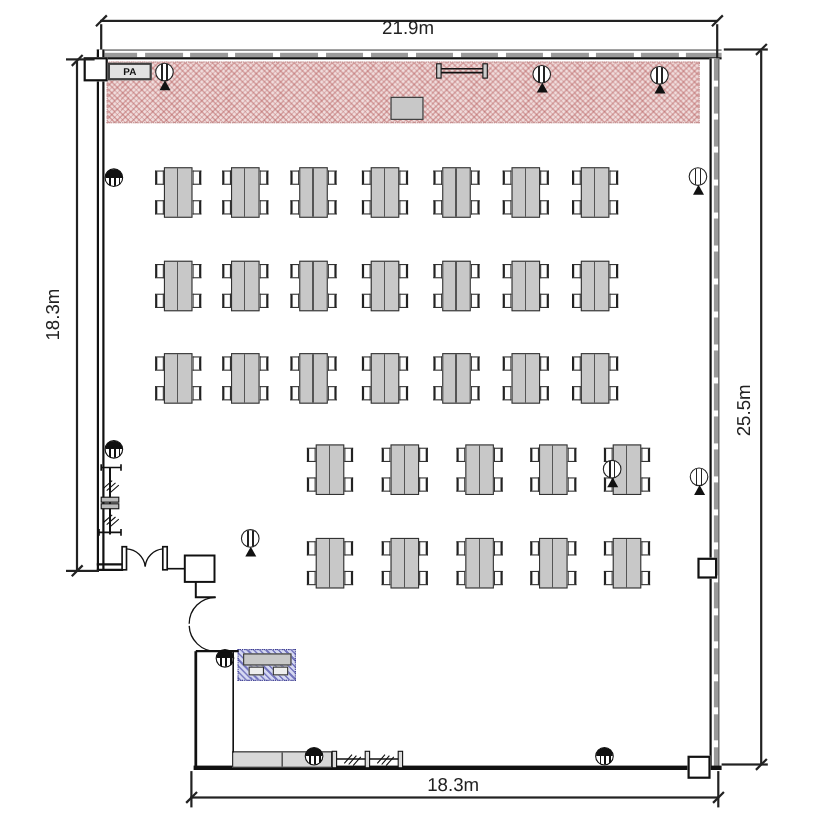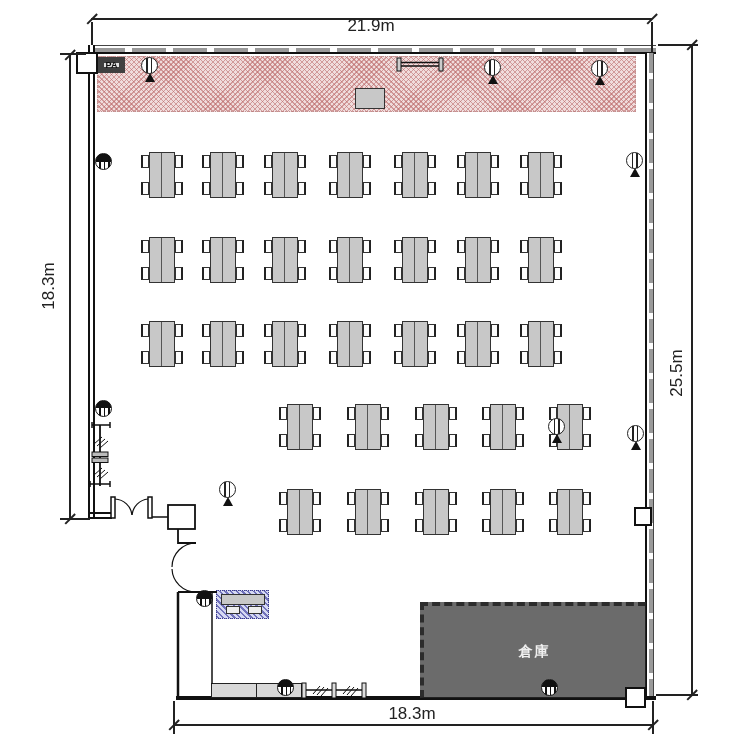--- a/index.html
+++ b/index.html
@@ -21,22 +21,22 @@
   .wall-bottom{left:176px;top:696px;width:480px;height:4px;background:#111;z-index:2;}
 
   .corner-box{background:#fff;border:2px solid #111;z-index:4;}
 
   
   .stage{left:97px;top:56px;width:539px;height:56px;z-index:1;
     background-color:#f0dcdc;border:1px dotted #c09090;
     background-image:
       repeating-linear-gradient(45deg,rgba(185,100,100,.55) 0 1px,transparent 1px 3.5px),
       repeating-linear-gradient(-45deg,rgba(185,100,100,.55) 0 1px,transparent 1px 3.5px);}
-  .pa-box{left:98px;top:57px;width:27px;height:16px;z-index:5;background:#e2e2e2;
-    border:6px solid #404040;font-size:9px;font-weight:bold;color:#111;
+  .pa-box{left:98px;top:57px;width:40px;height:16px;z-index:5;background:#e2e2e2;
+    border:2px solid #404040;font-size:9px;font-weight:bold;color:#111;
     display:flex;align-items:center;justify-content:center;letter-spacing:0;}
   .podium{left:355px;top:88px;width:30px;height:21px;background:#c8c8c8;border:1.5px solid #333;z-index:5;}
 
   
   .storage{left:420px;top:602px;width:226px;height:96px;background:#6b6b6b;
     border-top:4px dashed #2c2c2c;border-left:4px dashed #2c2c2c;
     border-right:1px solid #222;border-bottom:1px solid #222;
     display:flex;align-items:center;justify-content:center;z-index:3;}
   .storage-label{position:static;color:#efefef;font-size:14px;font-weight:bold;letter-spacing:2px;}
 
@@ -89,23 +89,20 @@
 
   <div class="corner-box" style="left:76px;top:52px;width:22px;height:22px;"></div>
   <div class="corner-box" style="left:634px;top:507px;width:18px;height:19px;"></div>
   <div class="corner-box" style="left:625px;top:687px;width:21px;height:21px;"></div>
 
   <div class="pa-box">
       <span style="position:static">PA</span>
     </div>
   <div class="podium"></div>
 
-  <div class="storage">
-    <span class="storage-label">倉庫</span>
-  </div>
 
   <div class="counter"></div>
   <div class="reception"></div>
   <div class="reception-table"></div>
   <div class="reception-chair" style="left:226px;"></div>
   <div class="reception-chair" style="left:248px;"></div>
 
   <div id="furniture" style="left:0;top:0;width:750px;height:750px;">
       <div class="table-unit" style="left: 141px; top: 152px;">
         <div class="tbody"></div>

